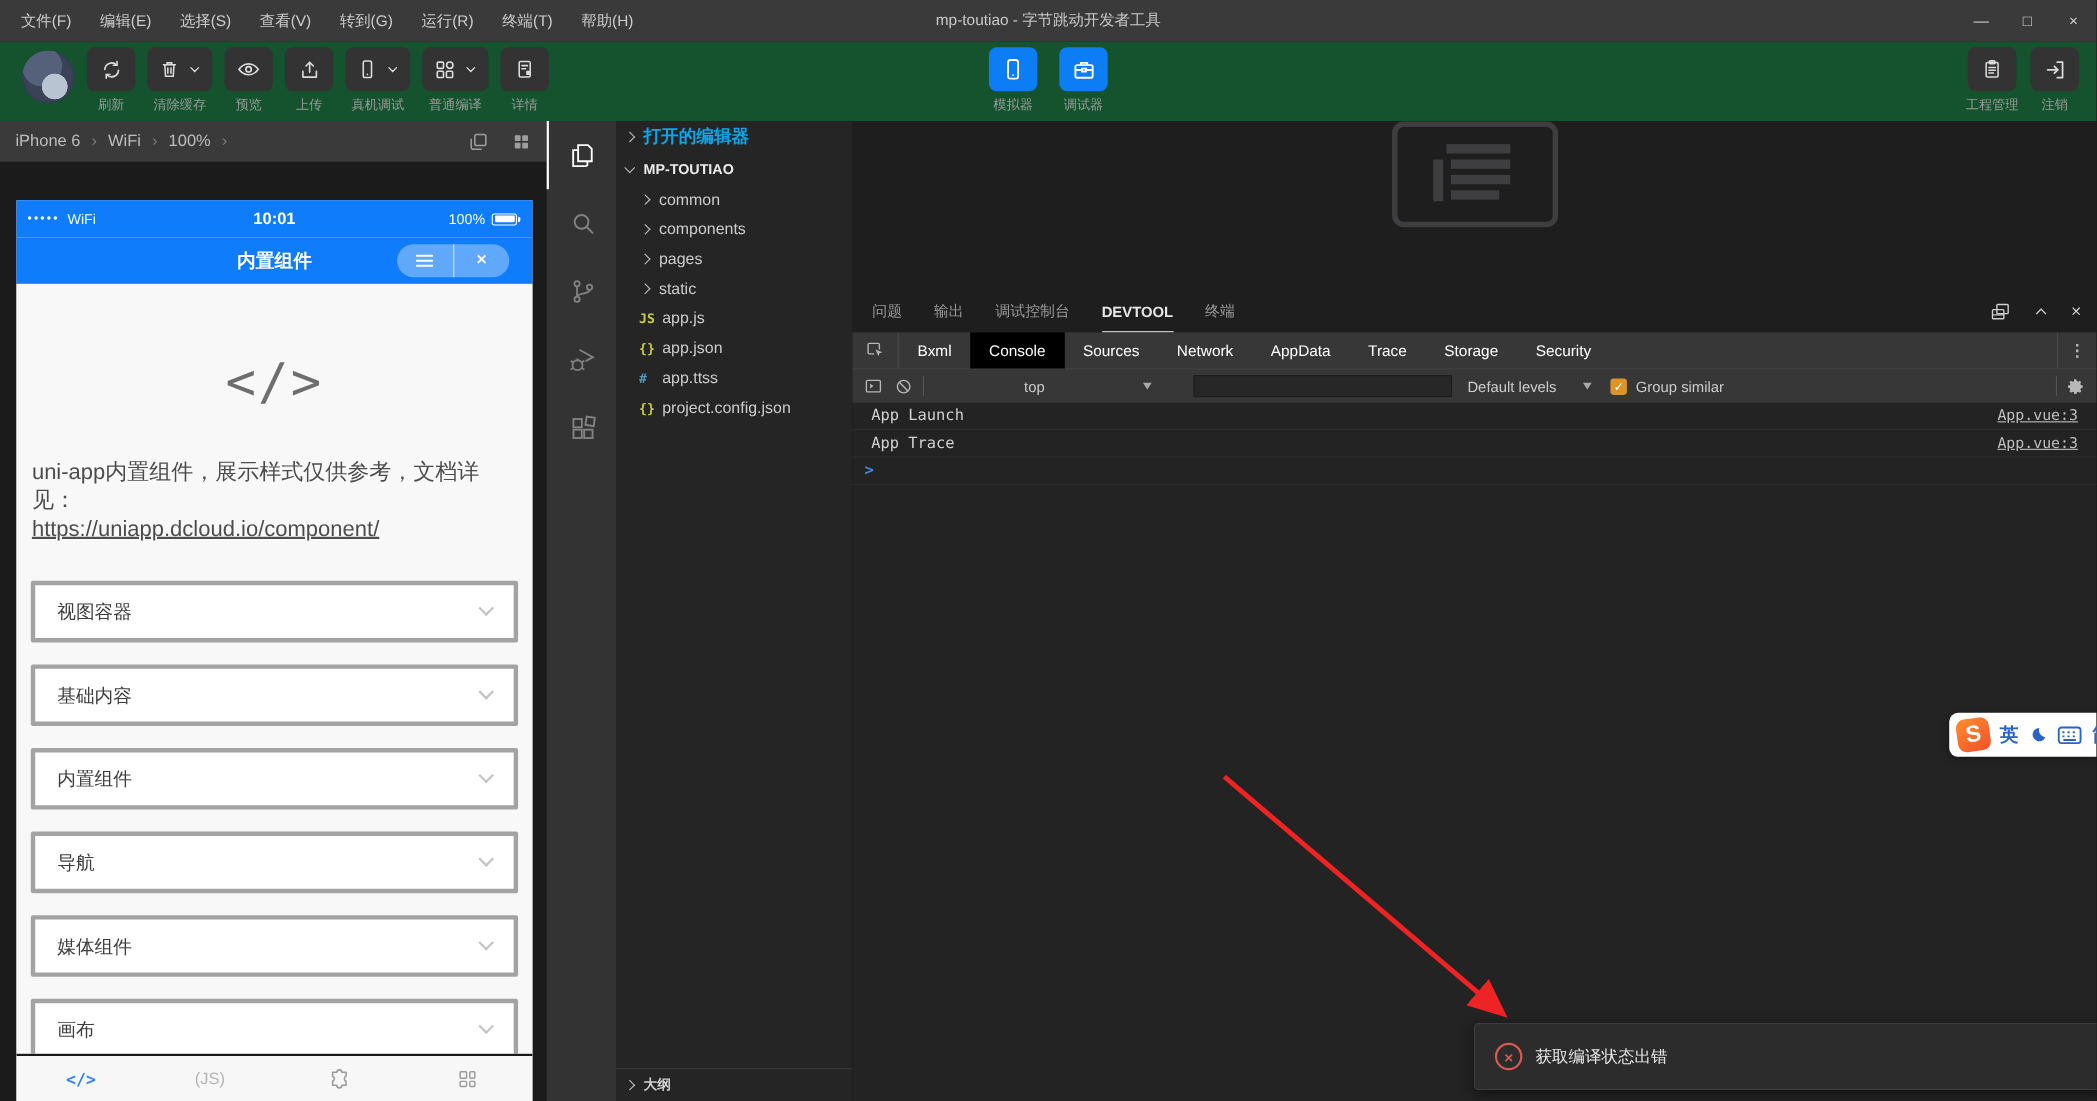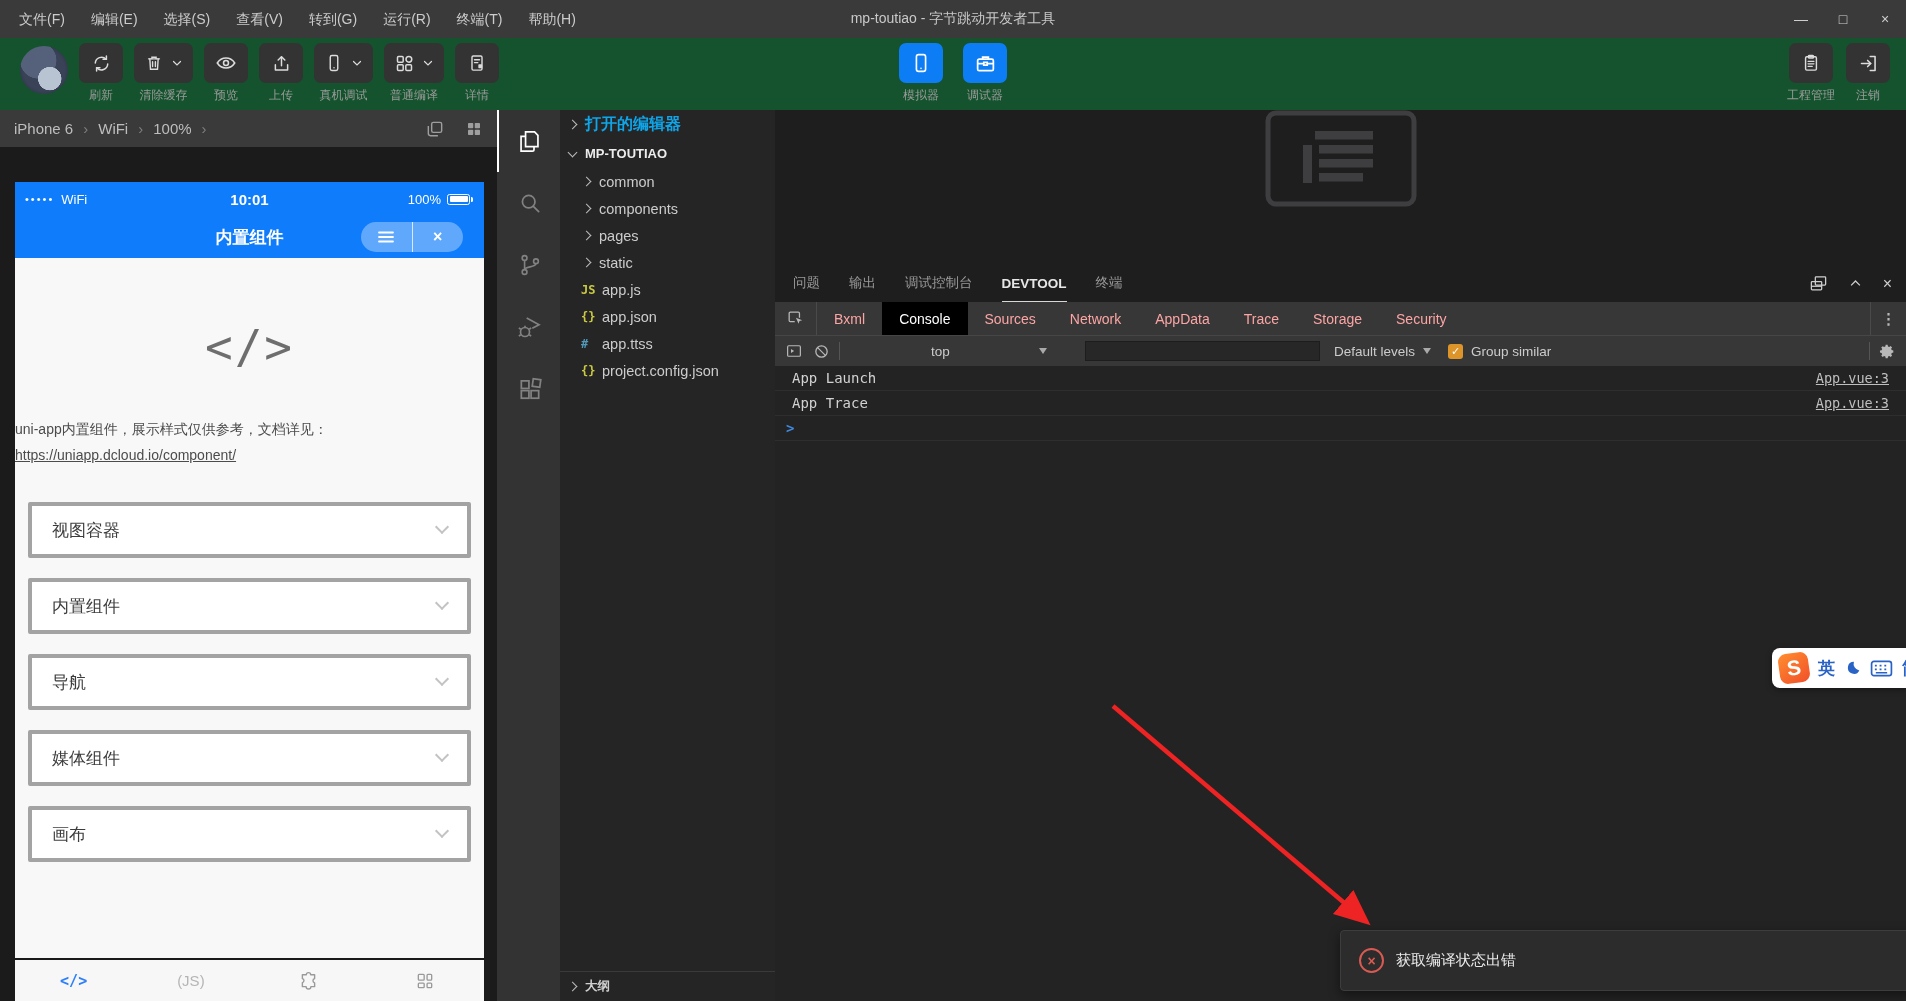--- a/index.html
+++ b/index.html
@@ -45,21 +45,21 @@
   .bat i{position:absolute;inset:1.5px;background:#fff;border-radius:1px}
   .bat:after{content:"";position:absolute;right:-4px;top:2.5px;width:2.5px;height:5px;background:#fff;border-radius:0 1.5px 1.5px 0}
   .p-nav{height:42px;background:#0f7cfb;position:relative;display:flex;align-items:center;justify-content:center;flex:none}
   .p-nav-title{color:#fff;font-size:17px;font-weight:bold}
   .capsule{position:absolute;right:21px;top:6px;width:102px;height:30px;background:rgba(255,255,255,.34);border-radius:16px;display:flex;align-items:center}
   .cap-half{flex:1;height:100%;display:flex;align-items:center;justify-content:center;color:#fff}
   .cap-half.first{border-right:1px solid rgba(255,255,255,.75)}
   .cap-x{font-size:16px;font-weight:bold}
   .p-content{flex:1;overflow:hidden;background:#f8f8f8}
   .code-glyph{margin-top:62px;text-align:center;font-size:46px;color:#6e6e6e;font-family:"DejaVu Sans Mono",monospace;letter-spacing:2px}
-  .intro{margin:42px 0 0;font-size:14px;color:#4c4c4c;line-height:26px}
+  .intro{margin:42px 14px 0;font-size:20px;color:#4c4c4c;line-height:26px}
   .intro a{color:#4c4c4c;text-decoration:underline}
   .acc{margin-top:34px}
   .acc-item{background:#ffffff;border:4px solid #a3a3a3;height:56px;margin:0 13px 20px;display:flex;align-items:center;padding:0 20px;font-size:17px;color:#3c3c3c;border-radius:2px}
   .acc-chev{margin-left:auto;width:10px;height:10px;border-right:2px solid #c3c3c3;border-bottom:2px solid #c3c3c3;transform:rotate(45deg);margin-top:-6px}
   .p-tabbar{height:43px;background:#f7f7f7;border-top:2px solid #1a1a1a;display:flex;flex:none}
   .p-tab{flex:1;display:flex;align-items:center;justify-content:center}
   .p-tab-code{color:#2f80f7;font-weight:bold;font-family:"DejaVu Sans Mono",monospace;font-size:15px}
   .p-tab-js{color:#b5b5b5;font-size:15px}
 
   
@@ -86,31 +86,31 @@
   .main{position:absolute;left:775px;right:0;top:0;bottom:0;background:#1e1e1e}
   .watermark{position:absolute;left:50%;transform:translateX(-50%);top:0}
   .panel{position:absolute;left:0;right:0;top:155px;bottom:0;background:#232323}
   .panel-tabs{height:37px;background:#1e1e1e;display:flex;align-items:stretch;padding-left:18px;position:relative}
   .ptab{margin-right:29px;display:flex;align-items:center;font-size:13.5px;color:#9a9a9a;border-bottom:1px solid transparent}
   .ptab.active{color:#e7e7e7;border-bottom-color:#d7d7d7;font-weight:bold}
   .ptab-icons{position:absolute;right:14px;top:0;height:37px;display:flex;align-items:center;gap:20px;color:#cfcfcf}
   .ptab-icons .x{font-size:16px}
   .dt-tabs{height:34px;background:#373737;display:flex;align-items:stretch;border-bottom:1px solid #464646}
   .dt-inspect{width:42px;display:flex;align-items:center;justify-content:center;color:#b8b8b8;border-right:1px solid #4a4a4a}
-  .dt-tab{padding:0 17px;display:flex;align-items:center;font-size:14px;color:#fca5a5}
+  .dt-tab{padding:0 17px;display:flex;align-items:center;font-size:14px;color:#ffffff}
   .dt-tab.active{background:#000000;color:#ffffff}
   .dt-more{margin-left:auto;width:36px;display:flex;align-items:center;justify-content:center;color:#b8b8b8;border-left:1px solid #4a4a4a;font-size:15px;font-weight:bold;letter-spacing:0}
   .dt-toolbar{height:30px;background:#373737;display:flex;align-items:center;padding:0 10px;color:#b8b8b8}
   .dtb-sep{width:1px;height:18px;background:#555;margin:0 9px;flex:none}
   .dt-context{margin-left:56px;width:150px;display:flex;align-items:center;font-size:13.5px;color:#cccccc}
   .dt-context .txt{margin-left:26px}
   .dt-context .sel-caret{margin-left:auto;margin-right:8px}
   .sel-caret{width:0;height:0;border-left:4.5px solid transparent;border-right:4.5px solid transparent;border-top:6px solid #a9a9a9}
   .filter-input{width:235px;height:20px;background:#272727;border:1px solid #1d1d1d;margin-left:30px;color:#ddd;padding:0 6px;font-size:13px;outline:none}
-  .levels{margin-left:14px;display:flex;align-items:center;gap:8px;font-size:13.5px;color:#cccccc}
+  .levels{margin-left:14px;display:flex;align-items:center;gap:24px;font-size:13.5px;color:#cccccc}
   .checkbox{width:15px;height:15px;background:#dd9428;border-radius:3px;margin-left:17px;display:flex;align-items:center;justify-content:center;color:#fff;font-size:11px;flex:none}
   .group-label{margin-left:8px;font-size:13.5px;color:#cccccc}
   .dt-right{margin-left:auto;display:flex;align-items:center}
   .console{font-family:"DejaVu Sans Mono",monospace}
   .c-row{height:25px;display:flex;align-items:center;padding:0 17px;border-bottom:1px solid #2e2e2e;font-size:14px;color:#d2d2d2}
   .c-src{margin-left:auto;color:#bfbfbf;text-decoration:underline;font-size:13.5px}
   .c-prompt{height:25px;display:flex;align-items:center;padding:0 11px;color:#3f8ae0;font-weight:bold;font-size:14px;border-bottom:1px solid #2e2e2e}
 
   
   .arrow-overlay{position:absolute;left:1080px;top:680px;z-index:7;pointer-events:none}
@@ -361,20 +361,24 @@
       </div>
       <div class="p-content">
         <div class="code-glyph">&lt;/&gt;</div>
         <div class="intro">
           <span>uni-app内置组件，展示样式仅供参考，文档详见：</span><br>
           <a>https://uniapp.dcloud.io/component/</a>
         </div>
         <div class="acc">
           <div class="acc-item">
             <span>视图容器</span>
+            <span class="acc-chev"></span>
+          </div>
+          <div class="acc-item">
+            <span>基础内容</span>
             <span class="acc-chev"></span>
           </div>
           <div class="acc-item">
             <span>内置组件</span>
             <span class="acc-chev"></span>
           </div>
           <div class="acc-item">
             <span>导航</span>
             <span class="acc-chev"></span>
           </div>

